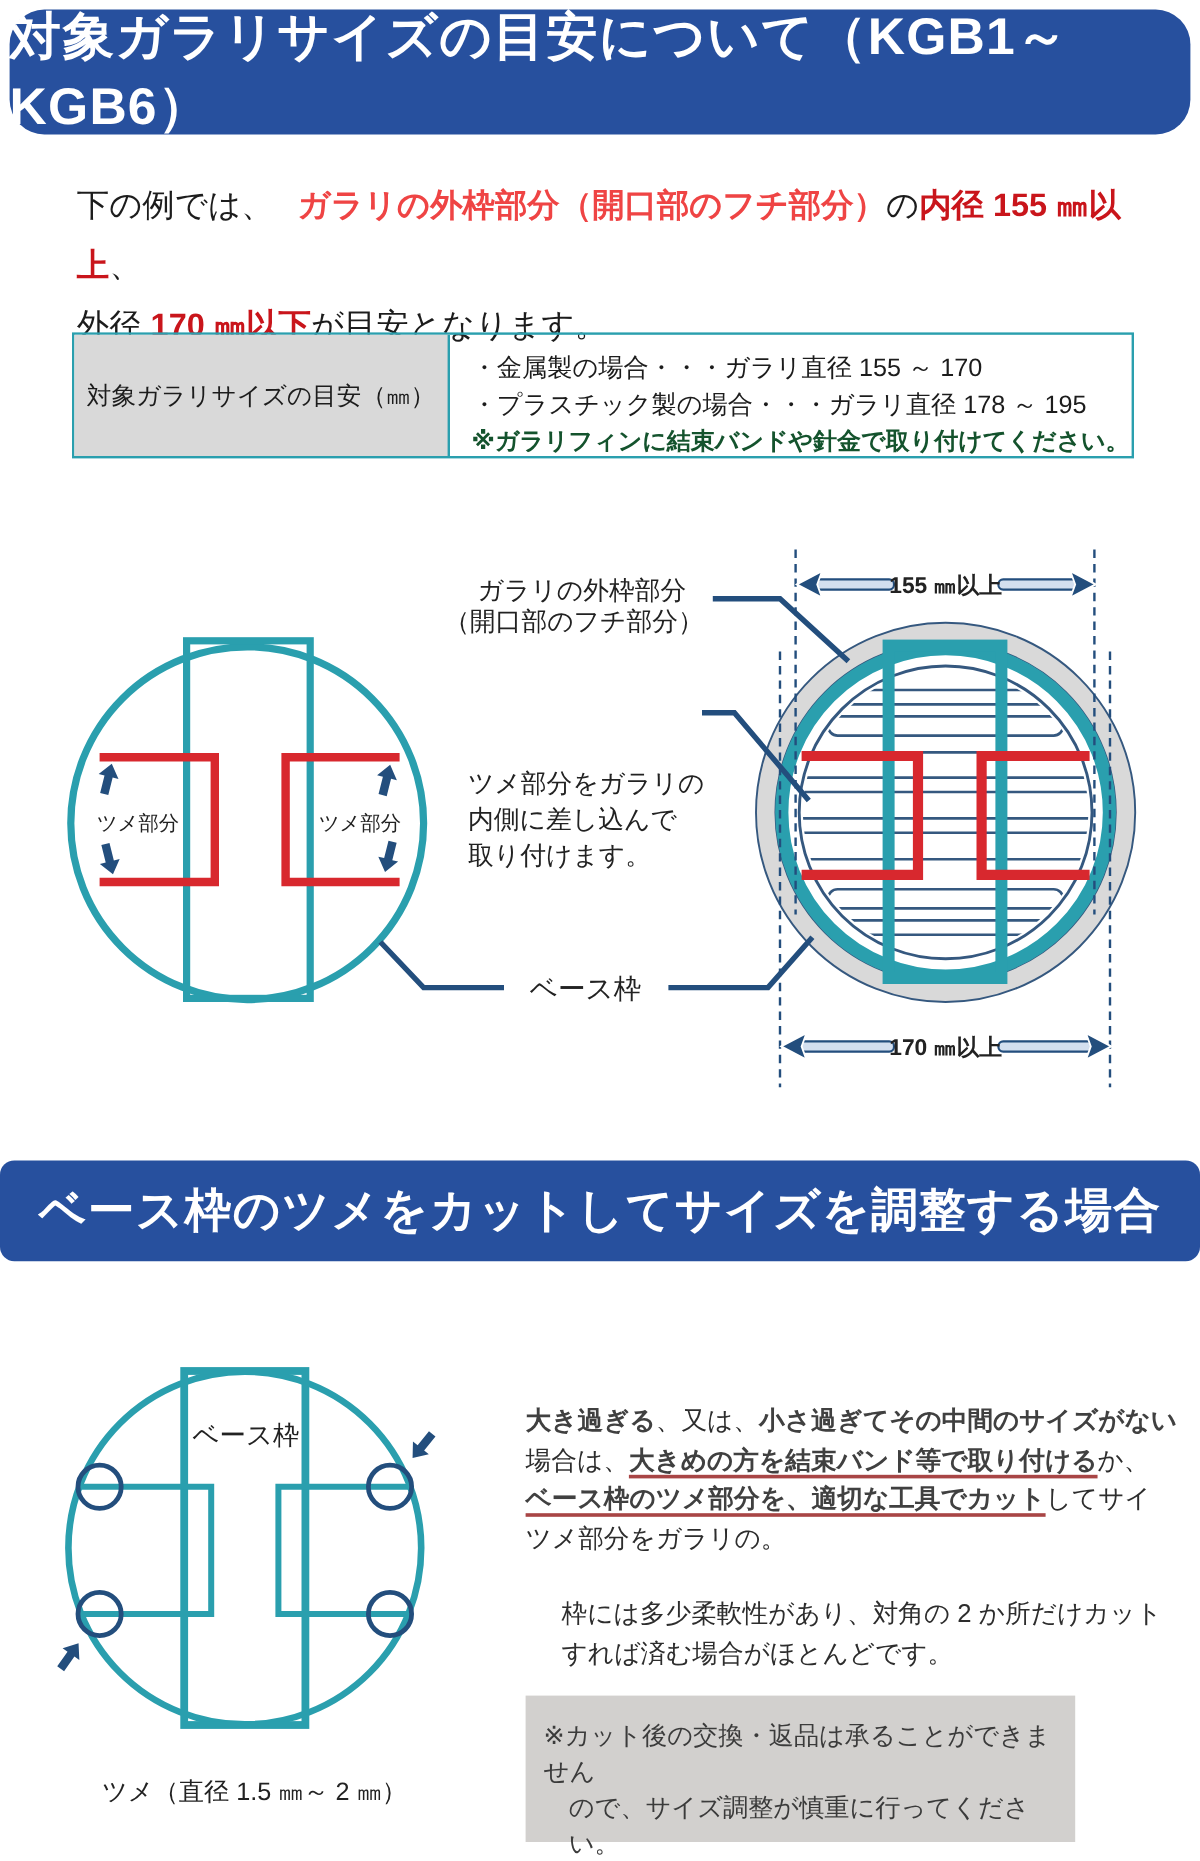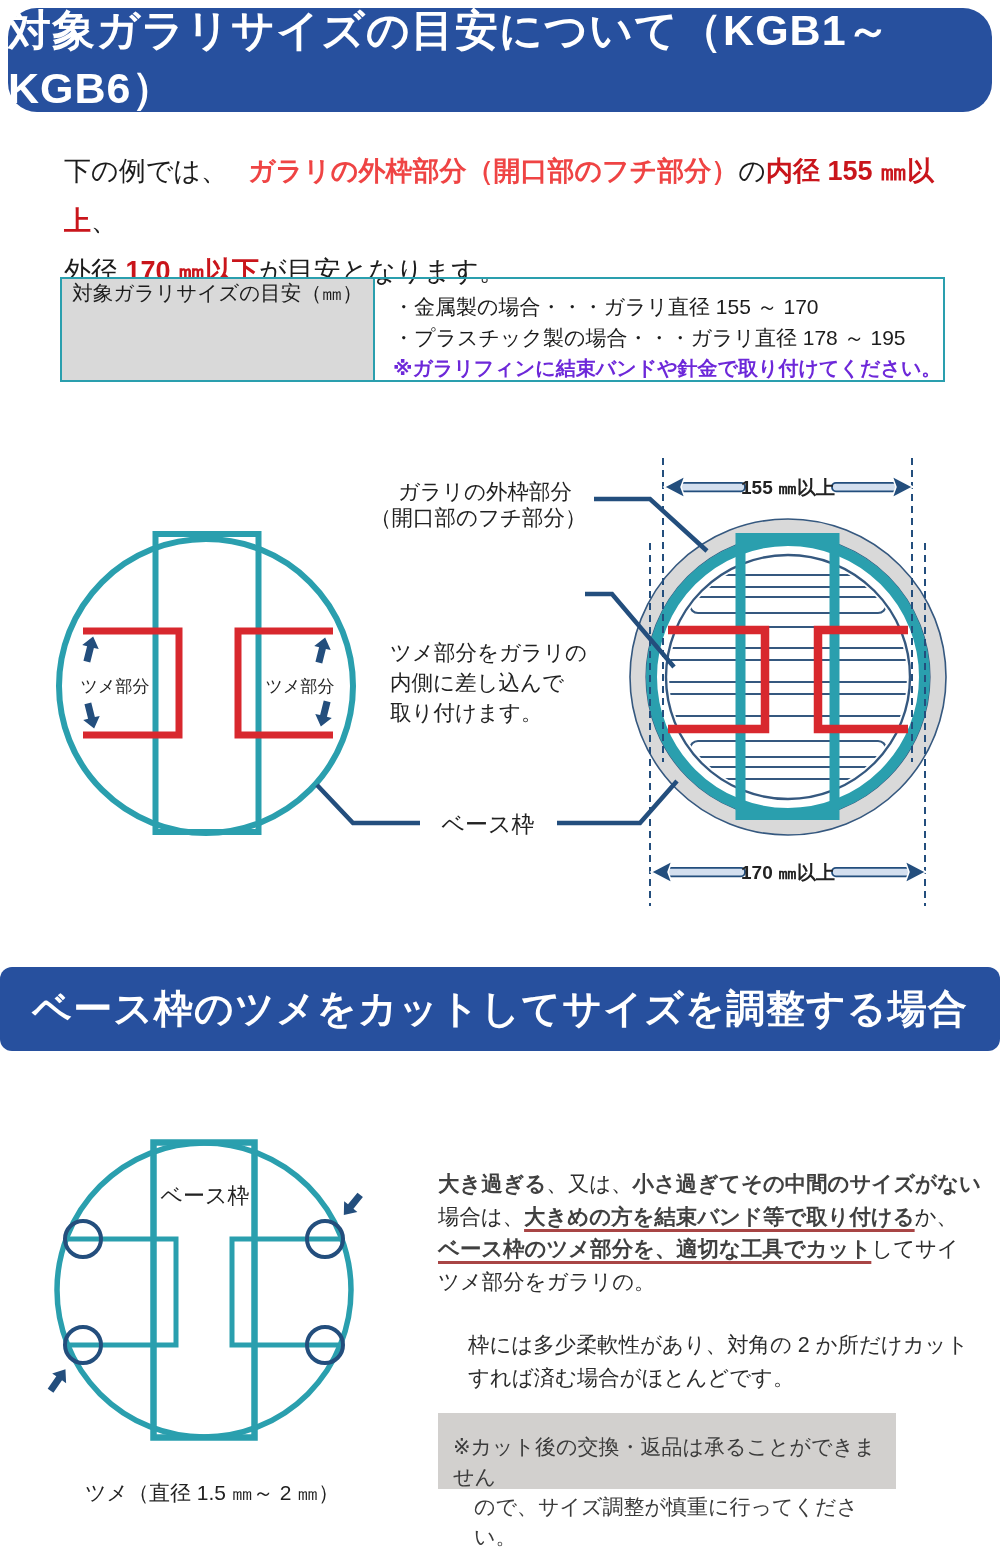--- a/index.html
+++ b/index.html
@@ -12,35 +12,35 @@
   #banner2{left:0;top:967px;width:1000px;height:84px;font-size:39px;border-radius:12px;}
 
   #intro{position:absolute;left:64px;top:146px;width:900px;font-size:27px;
          line-height:50px;color:#1c1c1c;}
   .teal-text{color:#ef4444;font-weight:700;margin-left:20px;}
   .red-text{color:#c9151b;font-weight:700;}
 
   #size-table{position:absolute;left:60px;top:277px;width:885px;height:105px;
               border:2px solid #2a9fae;display:flex;box-sizing:border-box;}
   #size-table .head-cell{width:311px;background:#d9d9d9;border-right:2px solid #2a9fae;
-        display:flex;align-items:flex-start;justify-content:center;font-size:20.5px;color:#1c1c1c;}
+        display:flex;align-items:center;justify-content:center;font-size:20.5px;color:#1c1c1c;}
   #size-table .body-cell{flex:1;padding:12px 0 0 18px;font-size:21px;line-height:31px;color:#1c1c1c;}
-  #size-table .table-note{color:#6d28d9;font-weight:700;font-size:20px;}
+  #size-table .table-note{color:#14532d;font-weight:700;font-size:20px;}
 
   svg text{font-family:"Liberation Sans","DejaVu Sans",sans-serif;fill:#222222;}
   .fig{position:absolute;}
 
   #cut-text{position:absolute;left:438px;top:1168px;width:545px;font-size:21.4px;
             line-height:32.6px;color:#2d2d2d;}
   #cut-text .b{font-weight:700;color:#404040;}
   .red-underline{text-decoration:underline;text-decoration-color:#a84545;
             text-decoration-thickness:3px;text-underline-offset:5px;}
   #cut-text2{position:absolute;left:438px;top:1329px;width:545px;font-size:21.4px;
             line-height:33px;color:#2d2d2d;margin-left:30px;}
-  #warning-box{position:absolute;left:438px;top:1413px;width:458px;height:76px;
+  #warning-box{position:absolute;left:438px;top:1413px;width:458px;height:122px;
             background:#d2d0ce;box-sizing:border-box;padding:19px 0 0 15px;
             font-size:21px;line-height:30px;color:#3b3b3b;}
   #warning-box .indent{padding-left:1em;}
 </style>
 </head>
 <body>
 
 <div id="page">
 
   <div id="banner1" class="banner">

